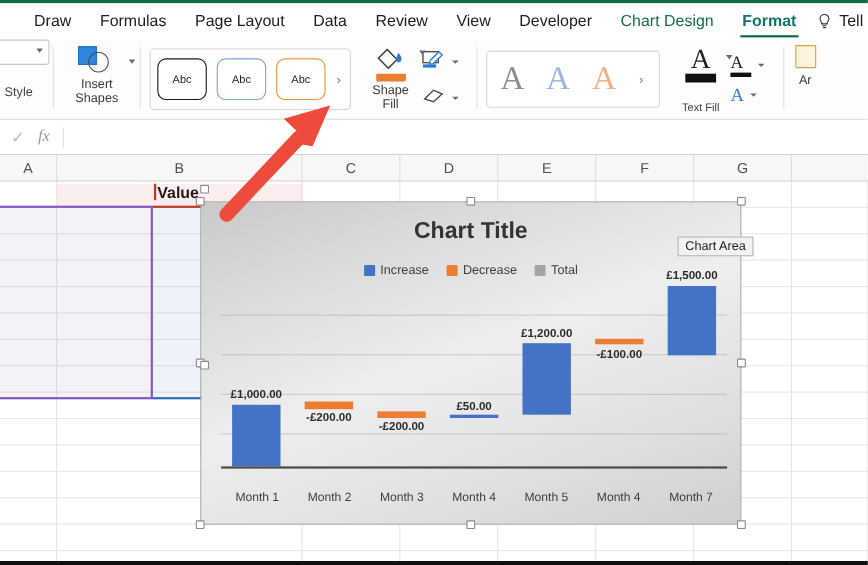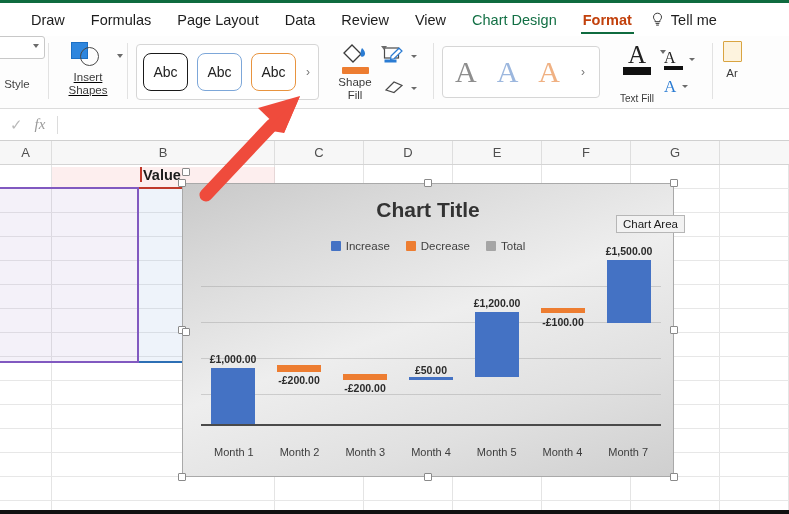--- a/index.html
+++ b/index.html
@@ -29,21 +29,21 @@
   .tab {
     font-size: 14.5px;
     color: #1d1d1d;
     padding: 0 13px;
     position: relative;
     height: 33px;
     display: flex; align-items: center;
     white-space: nowrap;
   }
   .tab.contextual { color: #137045; font-weight: 400; }
-  .tab.active { color: #c2410c; font-weight: bold; }
+  .tab.active { color: #0f766e; font-weight: bold; }
   .tab.active::after {
     content: ""; position: absolute; left: 11px; right: 11px; bottom: 2px;
     height: 2px; background: #0f6b3f;
   }
   .tab.tellme { display: flex; align-items: center; gap: 7px; padding-left: 6px;}
   .bulb {
     width: 13px; height: 15px; position: relative; display: inline-block;
   }
   .bulb svg { display:block; }
 
@@ -70,21 +70,21 @@
   .stylelabel { font-size: 11.5px; color: #444; margin-top: 19px; }
 
   .chev {
     width: 0; height: 0; border-left: 3.5px solid transparent;
     border-right: 3.5px solid transparent; border-top: 4px solid #6b6b6b;
     display: inline-block;
   }
   .chev.sm { border-left-width:3px; border-right-width:3px; border-top-width:3.5px;}
 
   
-  .insertshapes { width: 74px; display: flex; flex-direction: column; align-items: center; padding-top: 5px; text-decoration: underline;}
+  .insertshapes { width: 74px; display: flex; flex-direction: column; align-items: center; padding-top: 5px;}
   .shapeicon { position: relative; width: 40px; height: 26px; }
   .shapeicon .sq {
     position: absolute; left: 3px; top: 1px; width: 17px; height: 17px;
     background: #2e86de; border: 1px solid #1b6fc4;
   }
   .shapeicon .ci {
     position: absolute; left: 12px; top: 6px; width: 19px; height: 19px;
     border: 1.6px solid #4a4a4a; border-radius: 50%; background: transparent;
   }
   .ishapes-lbl { font-size: 11.5px; color: #3a3a3a; text-align: center; line-height: 13px; margin-top: 4px;}
@@ -92,21 +92,21 @@
 
   
   .gallery {
     border: 1px solid #d6d6d6; border-radius: 4px; background: #fff;
     height: 56px; display: flex; align-items: center; padding: 0 6px;
     margin: 6px 0; gap: 9px;
   }
   .abc {
     width: 45px; height: 38px; border-radius: 8px; background: #fff;
     display: flex; align-items: center; justify-content: center;
-    font-size: 14px; color: #222;
+    font-size: 10px; color: #222;
   }
   .abc.b1 { border: 1.8px solid #1a1a1a; }
   .abc.b2 { border: 1.8px solid #7da7d9; }
   .abc.b3 { border: 1.8px solid #e8943f; }
   .gchev { font-size: 12px; color: #777; padding: 0 2px 0 1px; }
 
   
   .fillgrp { display:flex; align-items: stretch; padding-left: 4px;}
   .fillcol { width: 52px; display: flex; flex-direction: column; align-items: center; padding-top: 4px; position: relative;}
   .bucket { width: 30px; height: 26px; position: relative; }
@@ -261,20 +261,23 @@
         <span>Page Layout</span>
       </div>
     <div class="tab">
         <span>Data</span>
       </div>
     <div class="tab">
         <span>Review</span>
       </div>
     <div class="tab">
         <span>View</span>
+      </div>
+    <div class="tab">
+        <span>Developer</span>
       </div>
     <div class="tab contextual">
         <span>Chart Design</span>
       </div>
     <div class="tab active">
         <span>Format</span>
       </div>
     <div class="tab tellme">
       <span class="bulb">
         <svg width="13" height="15" viewBox="0 0 13 15">

